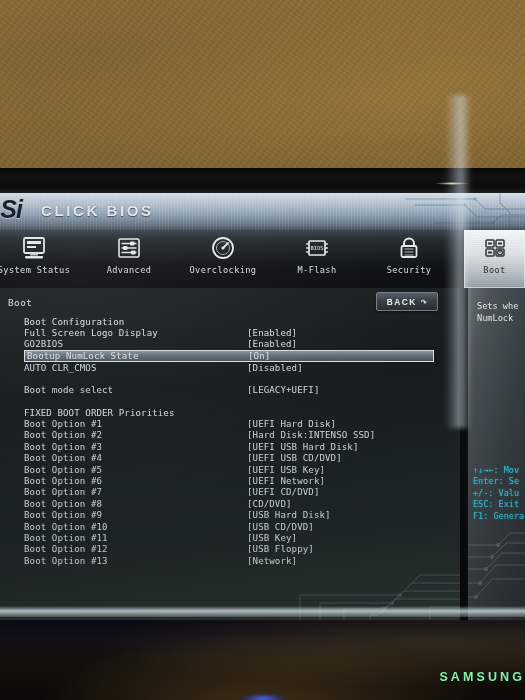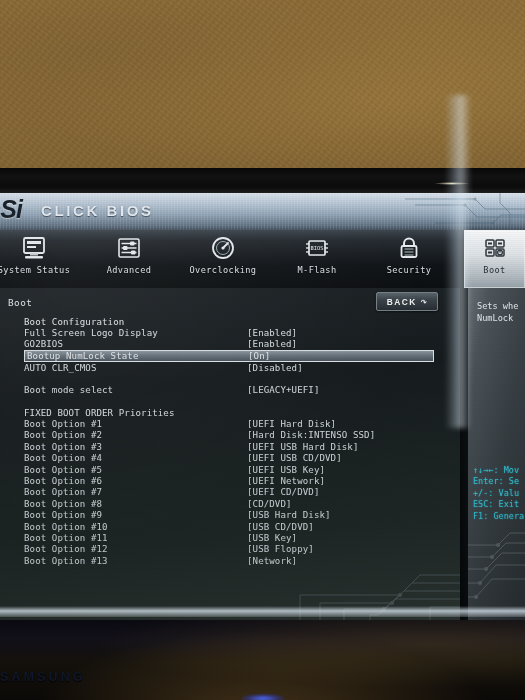--- a/index.html
+++ b/index.html
@@ -35,23 +35,23 @@
     filter:blur(.6px);
   }
   .bezel-bottom{
     position:absolute; left:0; top:620px; width:525px; height:80px;
     background:
       radial-gradient(ellipse at 50% 120%, rgba(150,110,50,.40), rgba(0,0,0,0) 62%),
       radial-gradient(ellipse at 82% 30%, rgba(120,95,45,.30), rgba(0,0,0,0) 55%),
       linear-gradient(180deg,#0a0a12 0%,#121018 24%,#14110c 52%,#0b0907 100%);
   }
   .samsung{
-    position:absolute; left:0; top:670px; width:525px; text-align:left;
+    position:absolute; left:0; top:670px; width:525px; text-align:right;
     font-family:"Liberation Sans", sans-serif; font-weight:bold; font-size:12.5px;
-    letter-spacing:3.1px; color:#0f172a; text-shadow:0 1px 1px rgba(0,0,0,.8);
+    letter-spacing:3.1px; color:#86efac; text-shadow:0 1px 1px rgba(0,0,0,.8);
   }
   .led{
     position:absolute; left:50%; top:694px; transform:translateX(-50%);
     width:42px; height:9px; border-radius:50%;
     background:radial-gradient(ellipse,#4e6cff 0%,rgba(40,60,220,.35) 55%,rgba(20,30,120,0) 100%);
     filter:blur(1.2px);
   }
 
   
   .screen{

